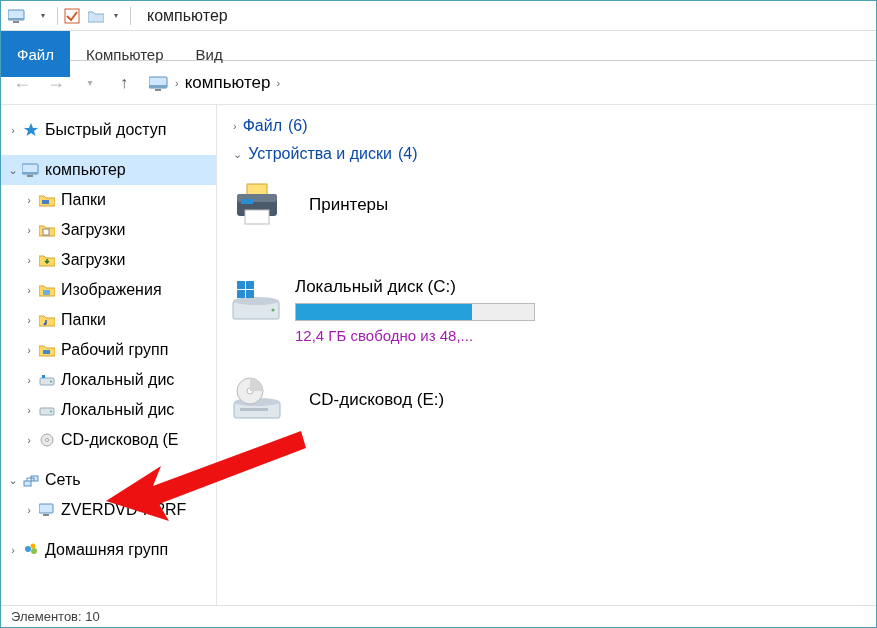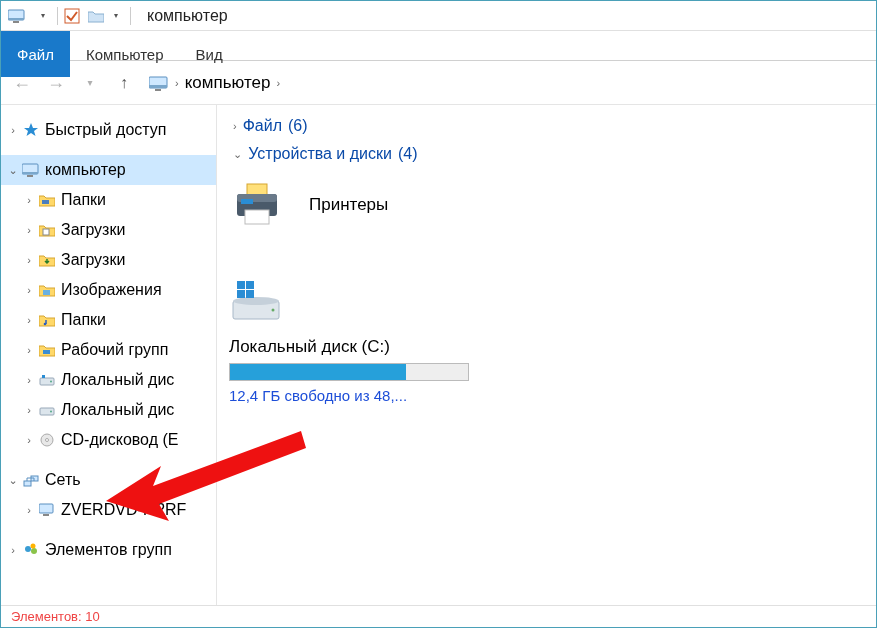--- a/index.html
+++ b/index.html
@@ -121,33 +121,33 @@
     margin: 4px 0 10px 4px;
   }
   .group-header .gchev { font-size:11px; color:#6a6a6a; }
   .items-row { display:flex; gap:40px; margin-bottom:24px; flex-wrap:wrap; }
   .item {
     display:flex; align-items:center; gap:24px;
     width:300px; height:64px;
   }
   .item .iicon { width:56px; height:48px; display:flex; align-items:center; justify-content:center; }
   .item .ilabel { font-size:17px; }
-  .drive-item { display:flex; gap:12px; width:310px;flex-direction:column; }
+  .drive-item { display:flex; gap:12px; width:310px; }
   .drive-item .dinfo { display:flex; flex-direction:column; gap:6px; }
   .drive-item .dname { font-size:17px; }
   .drive-item .dbar { width:240px; height:18px; background:#eee; border:1px solid #bbb; position:relative; }
   .drive-item .dbar .dfill { position:absolute; top:0; left:0; bottom:0; background:#26a0da; }
-  .drive-item .dfree { font-size:15px; color:#1d4ed8; white-space:nowrap; }
+  .drive-item .dfree { font-size:15px; color:#a21caf; white-space:nowrap; }
   
   .statusbar {
     position:absolute; left:0; right:0; bottom:0; height:22px;
     border-top:1px solid #e0e0e0;
     display:flex; align-items:center;
     padding:0 10px;
-    font-size:13px; color:#ef4444;
+    font-size:13px; color:#404040;
     background:#fff;
     margin-top:20px;
   }
   
   .arrow-overlay {
     position:absolute;
     pointer-events:none;
     z-index:10;
   }
   
@@ -366,21 +366,21 @@
 
       <div class="tree-item lvl1">
         <span class="expander">›</span>
         <span class="ticon">
             <svg width="16" height="16" viewBox="0 0 16 16">
               <circle cx="5" cy="7" r="3" fill="#3a9dd4"></circle>
               <circle cx="11" cy="9" r="3" fill="#8bc34a"></circle>
               <circle cx="10" cy="4" r="2.5" fill="#ffb300"></circle>
             </svg>
           </span>
-        <span class="tlabel">Элементов групп</span>
+        <span class="tlabel">Домашняя групп</span>
       </div>
     </div>
 
     <div class="content">
       <div class="group-header">
         <span class="gchev">›</span>
         <span>Файл</span>
         <span>(6)</span>
       </div>
 
@@ -419,20 +419,35 @@
           <div class="dinfo">
             <span class="dname">Локальный диск (C:)</span>
             <div class="dbar">
               <div class="dfill" style="width:74%"></div>
             </div>
             <span class="dfree">12,4 ГБ свободно из 48,...</span>
           </div>
         </div>
       </div>
 
+      <div class="items-row">
+        <div class="item">
+          <span class="iicon">
+            <svg width="54" height="48" viewBox="0 0 54 48">
+              <rect x="4" y="26" width="46" height="16" rx="2" fill="#dfe6ec" stroke="#a8b8c8"></rect>
+              <ellipse cx="27" cy="26" rx="23" ry="4" fill="#c5d0da"></ellipse>
+              <rect x="10" y="32" width="28" height="3" fill="#b5c0ca"></rect>
+              <circle cx="20" cy="15" r="13" fill="#eee" stroke="#bbb"></circle>
+              <circle cx="20" cy="15" r="3" fill="#fff" stroke="#bbb"></circle>
+              <path d="M20 2 A13 13 0 0 1 33 15 L20 15 Z" fill="#d5d5d5"></path>
+            </svg>
+          </span>
+          <span class="ilabel">CD-дисковод (E:)</span>
+        </div>
+      </div>
 
     </div>
   </div>
 
   <svg class="arrow-overlay" style="left:90px; top:415px;" width="220" height="110" viewBox="0 0 220 110">
     <polygon points="15,85 70,50 62,70 210,15 215,32 68,88 78,105" fill="#e11"></polygon>
   </svg>
 
   <div class="statusbar">
     <span>Элементов: 10</span>

